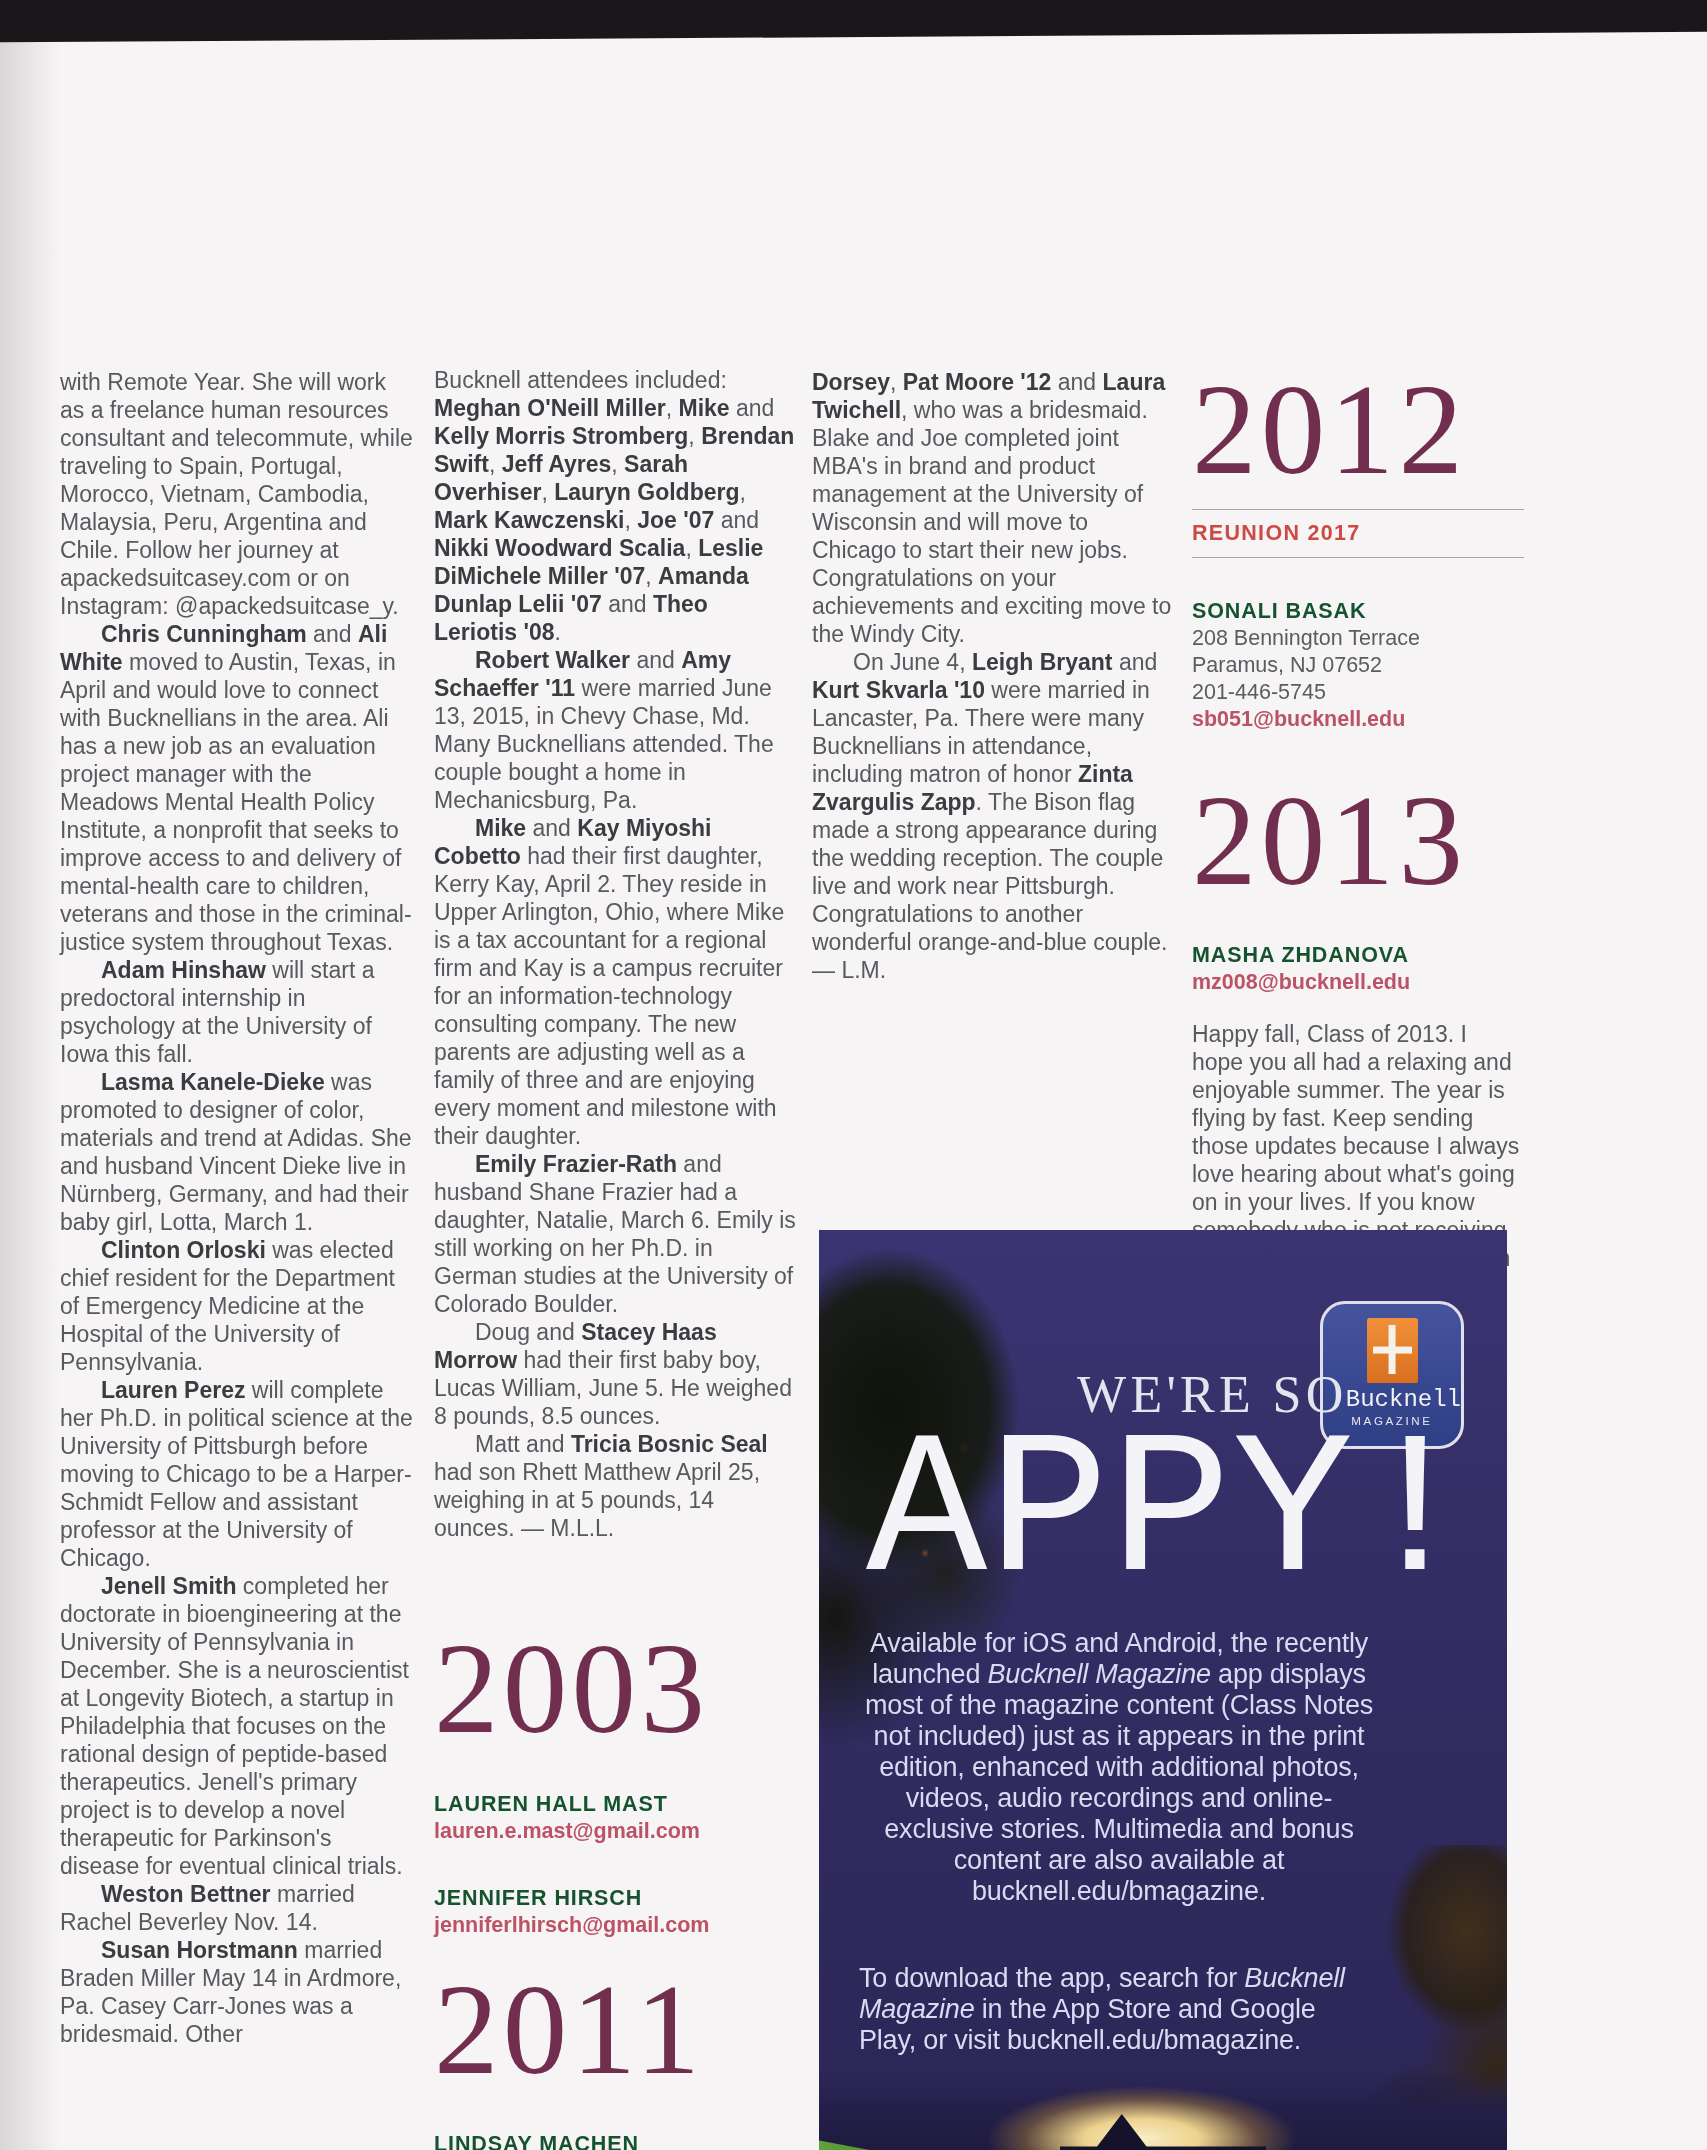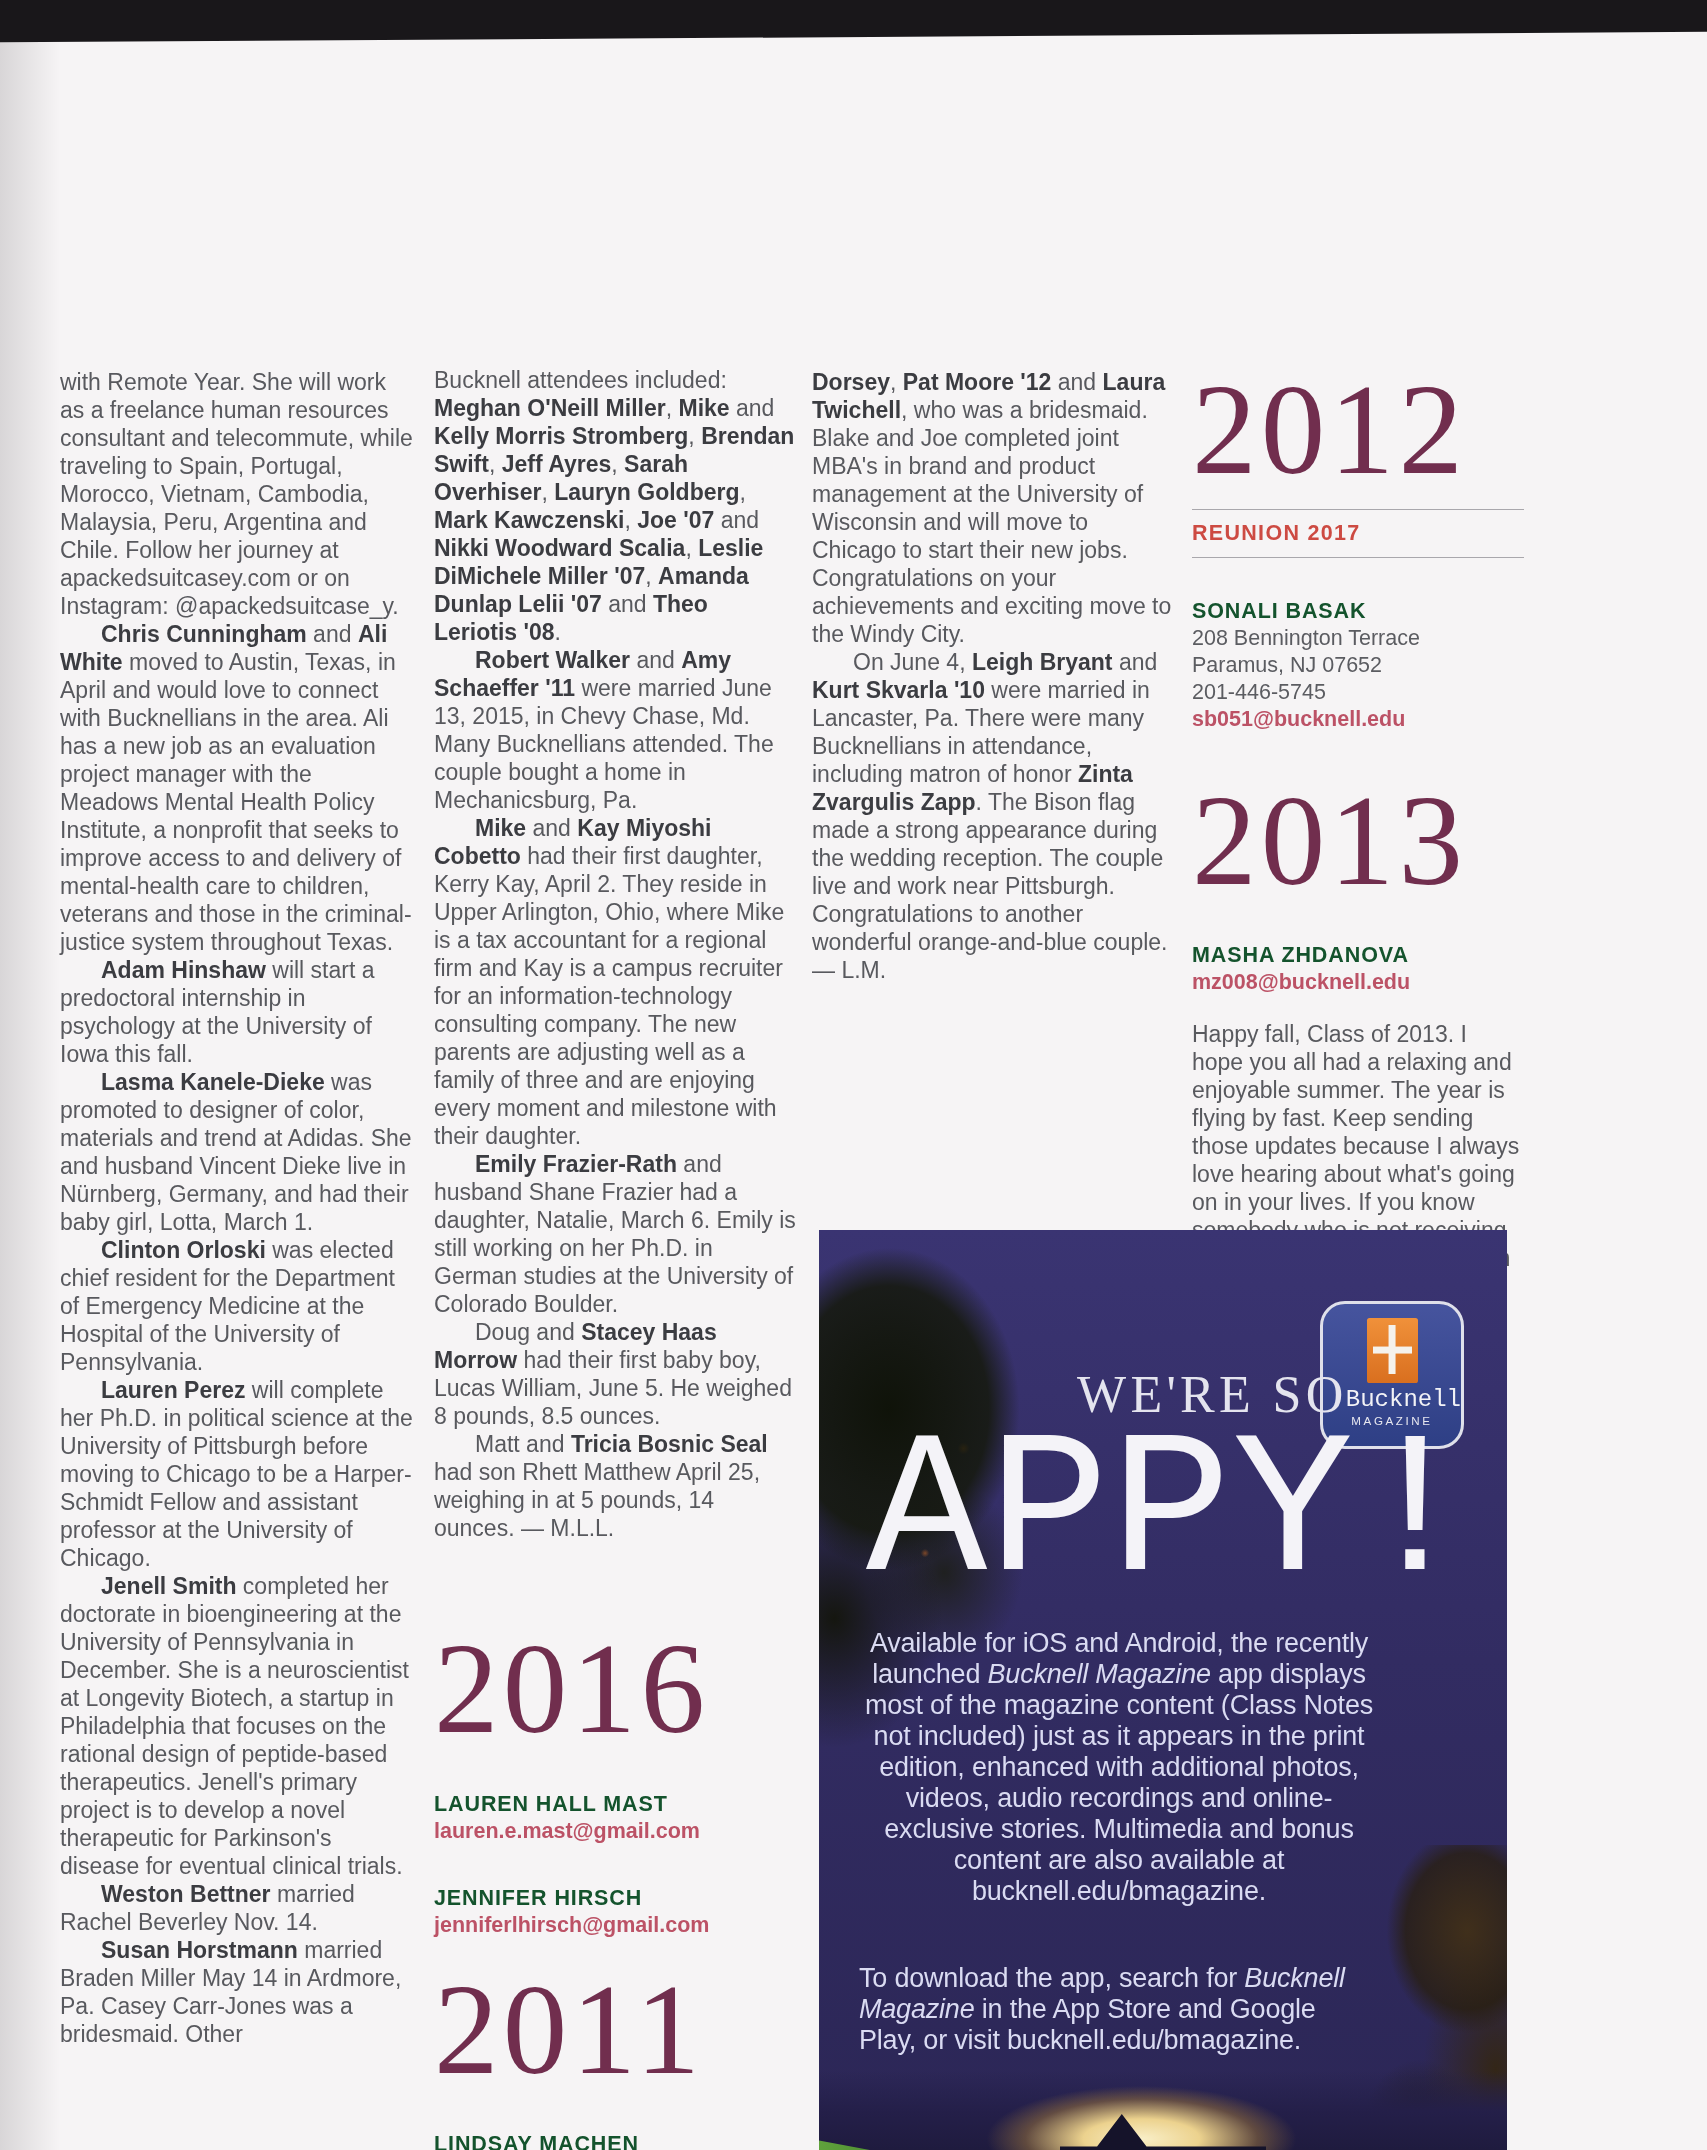--- a/index.html
+++ b/index.html
@@ -88,21 +88,21 @@
       <p class="para indent"><strong>Weston Bettner</strong> married Rachel Beverley Nov. 14.</p>
       <p class="para indent"><strong>Susan Horstmann</strong> married Braden Miller May 14 in Ardmore, Pa. Casey Carr-Jones was a bridesmaid. Other</p>
     </div>
   <div class="col c2">
       <p class="para">Bucknell attendees included: <strong>Meghan O'Neill Miller</strong>, <strong>Mike</strong> and <strong>Kelly Morris Stromberg</strong>, <strong>Brendan Swift</strong>, <strong>Jeff Ayres</strong>, <strong>Sarah Overhiser</strong>, <strong>Lauryn Goldberg</strong>, <strong>Mark Kawczenski</strong>, <strong>Joe '07</strong> and <strong>Nikki Woodward Scalia</strong>, <strong>Leslie DiMichele Miller '07</strong>, <strong>Amanda Dunlap Lelii '07</strong> and <strong>Theo Leriotis '08</strong>.</p>
       <p class="para indent"><strong>Robert Walker</strong> and <strong>Amy Schaeffer '11</strong> were married June 13, 2015, in Chevy Chase, Md. Many Bucknellians attended. The couple bought a home in Mechanicsburg, Pa.</p>
       <p class="para indent"><strong>Mike</strong> and <strong>Kay Miyoshi Cobetto</strong> had their first daughter, Kerry Kay, April 2. They reside in Upper Arlington, Ohio, where Mike is a tax accountant for a regional firm and Kay is a campus recruiter for an information-technology consulting company. The new parents are adjusting well as a family of three and are enjoying every moment and milestone with their daughter.</p>
       <p class="para indent"><strong>Emily Frazier-Rath</strong> and husband Shane Frazier had a daughter, Natalie, March 6. Emily is still working on her Ph.D. in German studies at the University of Colorado Boulder.</p>
       <p class="para indent">Doug and <strong>Stacey Haas Morrow</strong> had their first baby boy, Lucas William, June 5. He weighed 8 pounds, 8.5 ounces.</p>
       <p class="para indent">Matt and <strong>Tricia Bosnic Seal</strong> had son Rhett Matthew April 25, weighing in at 5 pounds, 14 ounces. — M.L.L.</p>
-      <div class="year" style="margin-top: 86px;">2016</div>
+      <div class="year" style="margin-top: 86px;">2003</div>
       <div class="contact" style="margin-top: 26px;">
         <div class="cname">LAUREN HALL MAST</div>
         <div class="cemail">lauren.e.mast@gmail.com</div>
       </div>
       <div class="contact" style="margin-top: 21.5px;">
         <div class="cname">JENNIFER HIRSCH</div>
         <div class="cemail">jenniferlhirsch@gmail.com</div>
       </div>
       <div class="year" style="margin-top: 30px;">2011</div>
       <div class="contact" style="margin-top: 21.5px;">

